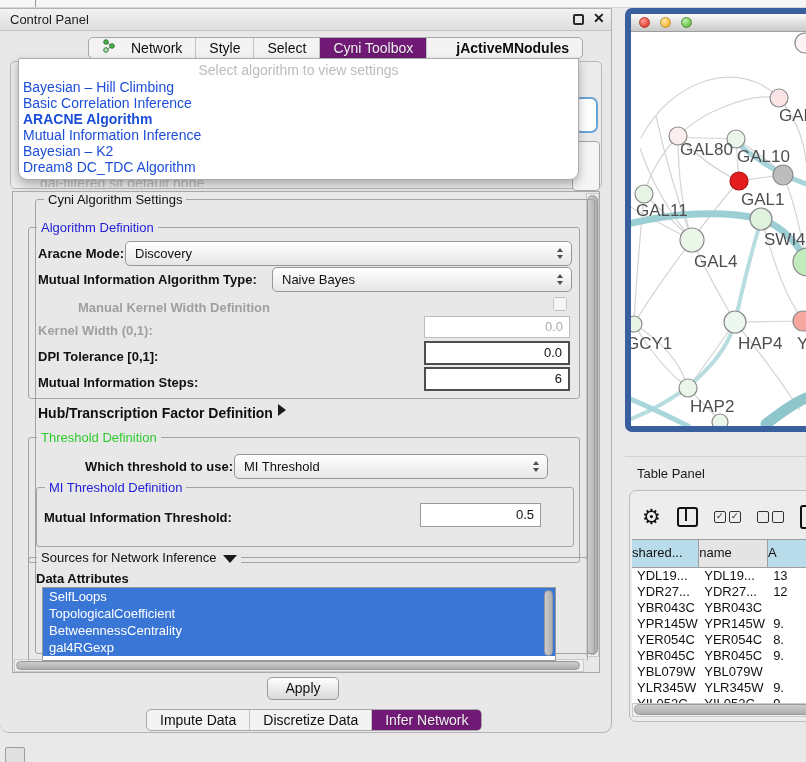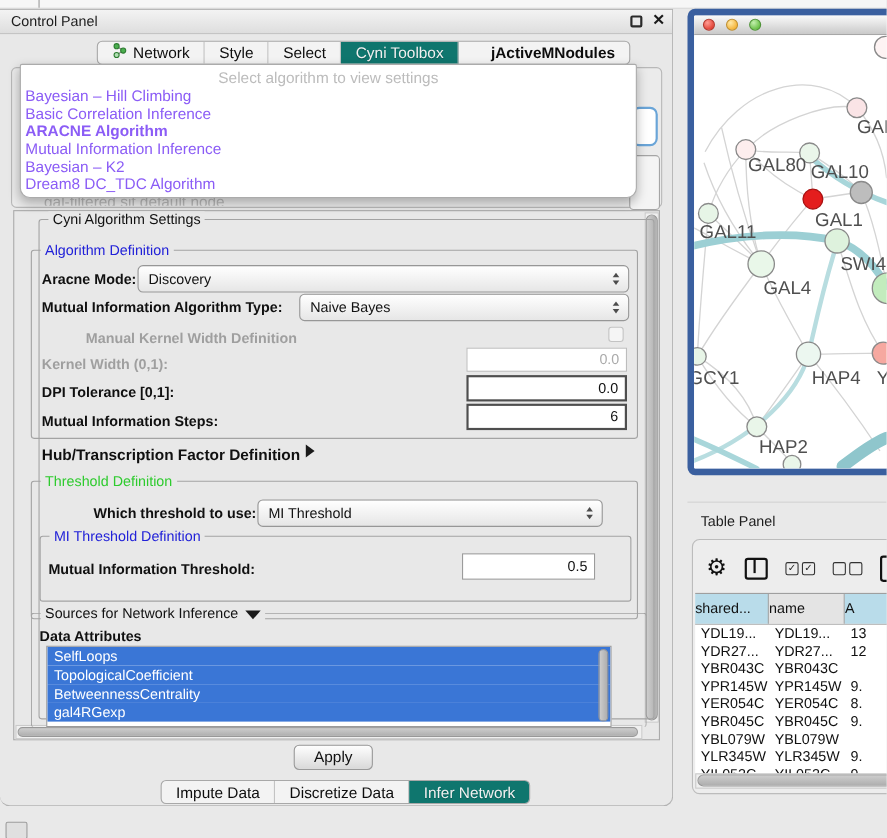--- a/index.html
+++ b/index.html
@@ -16,38 +16,38 @@
     border:1px solid #b3b3b3;border-left:none;border-radius:0 0 9px 9px;overflow:hidden;}
   #cp-titlebar{left:0;top:0;width:611px;height:22px;background:linear-gradient(#f3f3f3,#dedede);
     border-bottom:1px solid #c4c4c4;}
   #cp-title{left:10px;top:3px;font-size:13px;color:#1c1c1c;}
   .float-icon{left:573px;top:5px;width:11px;height:11px;border:2px solid #2a2a2a;border-radius:2px;}
   .close-icon{left:593px;top:1px;font-size:14px;font-weight:bold;color:#1a1a1a;}
 
   
   .tabstrip{display:flex;height:22px;border:1px solid #a8a8a8;border-radius:5px;background:#f3f3f3;overflow:hidden;}
   .tab{padding:0 13px;line-height:22px;font-size:14px;color:#0d0d0d;border-right:1px solid #c3c3c3;
-       display:flex;align-items:center;gap:5px;white-space:nowrap;}
+       display:flex;align-items:center;gap:15px;white-space:nowrap;}
   .tab:last-child{border-right:none;}
-  .tab.selected{background:#0f766e;color:#f1f1f1;text-shadow:0 1px 1px rgba(0,0,0,.25);}
+  .tab.selected{background:#701a75;color:#f1f1f1;text-shadow:0 1px 1px rgba(0,0,0,.25);}
   .tab.bold{font-weight:bold;margin-left:16px;}
   #top-tabs{left:88px;top:28px;}
   #bottom-tabs{left:146px;top:700px;}
 
   
   #content-frame{left:10px;top:52px;width:592px;height:128px;border:1px solid #b8b8b8;border-radius:5px;background:#ebebeb;}
   #hidden-combo-fragment{left:574px;top:88px;width:24px;height:36px;border:2px solid #6aa5d8;border-radius:7px;background:#fff;}
   #hidden-box-fragment{left:572px;top:132px;width:28px;height:50px;border:1px solid #a5a5a5;border-radius:4px;background:#f4f4f4;}
   #hidden-combo-text{left:40px;top:166px;width:520px;height:12px;overflow:hidden;font-size:14px;color:#b9b9b9;}
 
   
   #algorithm-popup{left:18px;top:49px;width:561px;height:122px;background:#ffffff;
     border:1px solid #ababab;border-radius:2px 2px 9px 9px;box-shadow:0 4px 10px rgba(0,0,0,.28);z-index:40;padding-top:2px;}
   #popup-placeholder{text-align:center;color:#bcbcbc;font-size:14px;height:18px;line-height:18px;}
-  .popup-item{font-size:14px;height:16px;line-height:16px;padding-left:4px;color:#8b5cf6;}
+  .popup-item{font-size:14px;height:16px;line-height:16px;padding-left:4px;color:#1d4ed8;}
   .popup-item.bold{font-weight:bold;}
 
   
   #settings-pane{left:12px;top:182px;width:588px;height:482px;border:1px solid #aaaaaa;background:#e8e8e8;}
   .sb{background:#f0f0f0;border:1px solid #cacaca;}
   .sb-thumb{background:linear-gradient(90deg,#cdcdcd,#aeaeae);border:1px solid #989898;border-radius:6px;}
   .sb-thumb.h{background:linear-gradient(#cdcdcd,#aeaeae);}
   #settings-vsb{left:586px;top:184px;width:13px;height:464px;}
   #settings-vsb-thumb{left:587px;top:186px;width:11px;height:460px;}
   #settings-hsb{left:14px;top:650px;width:570px;height:13px;}

